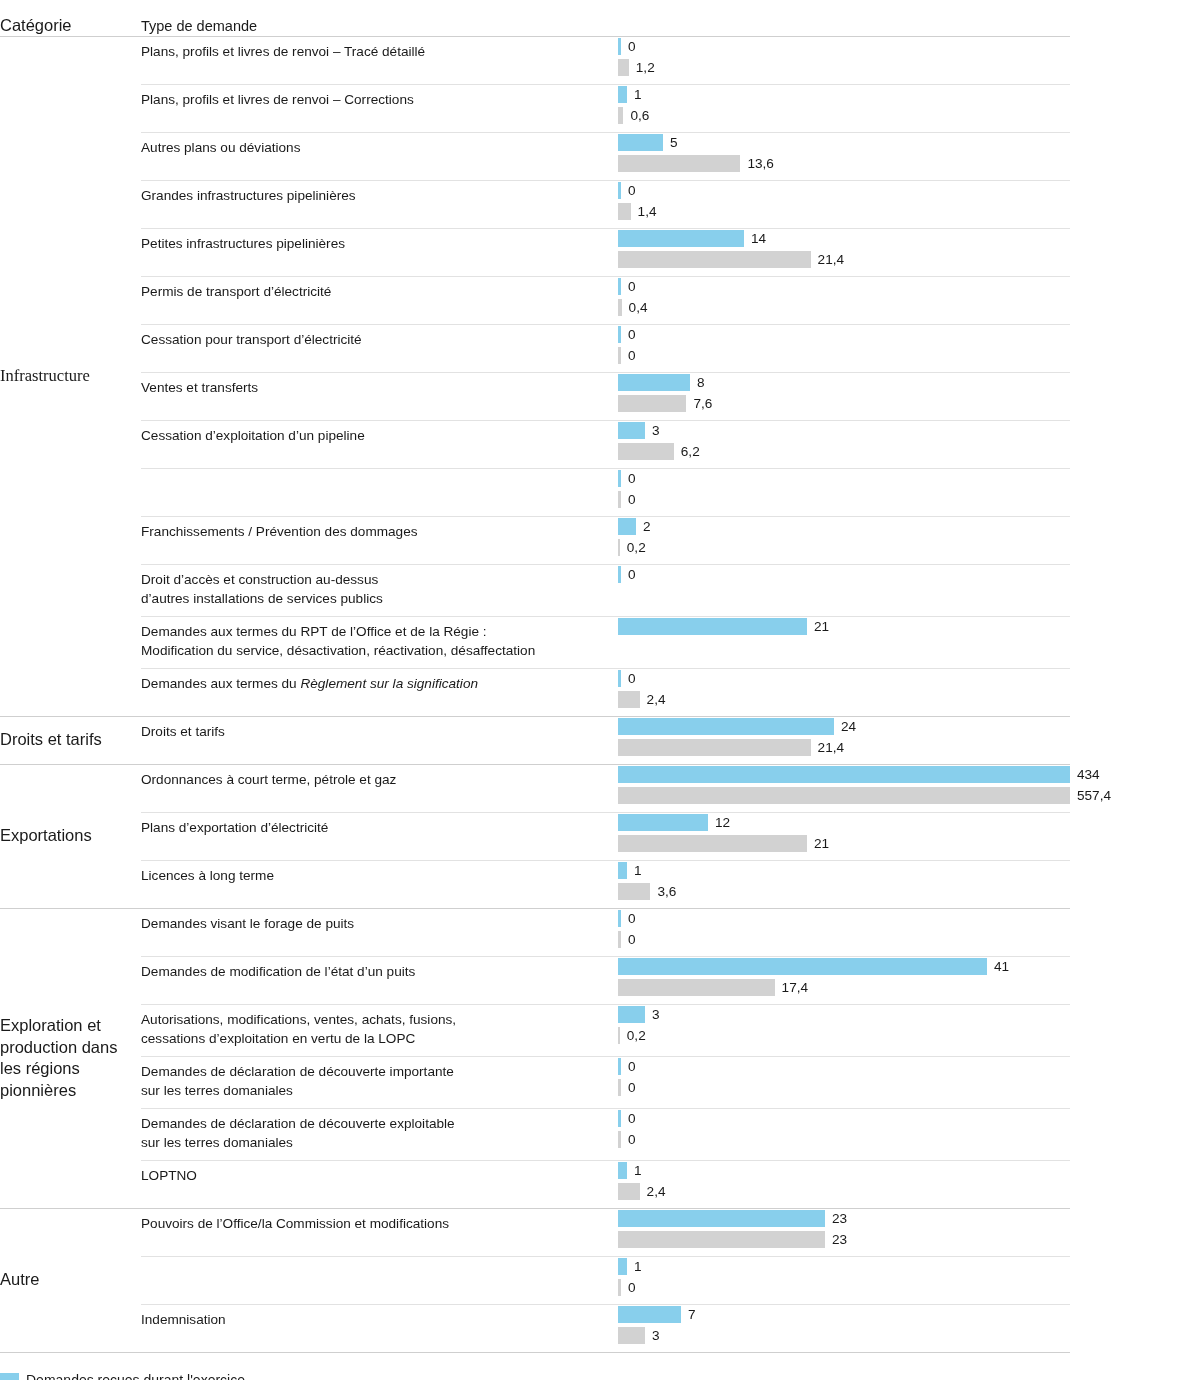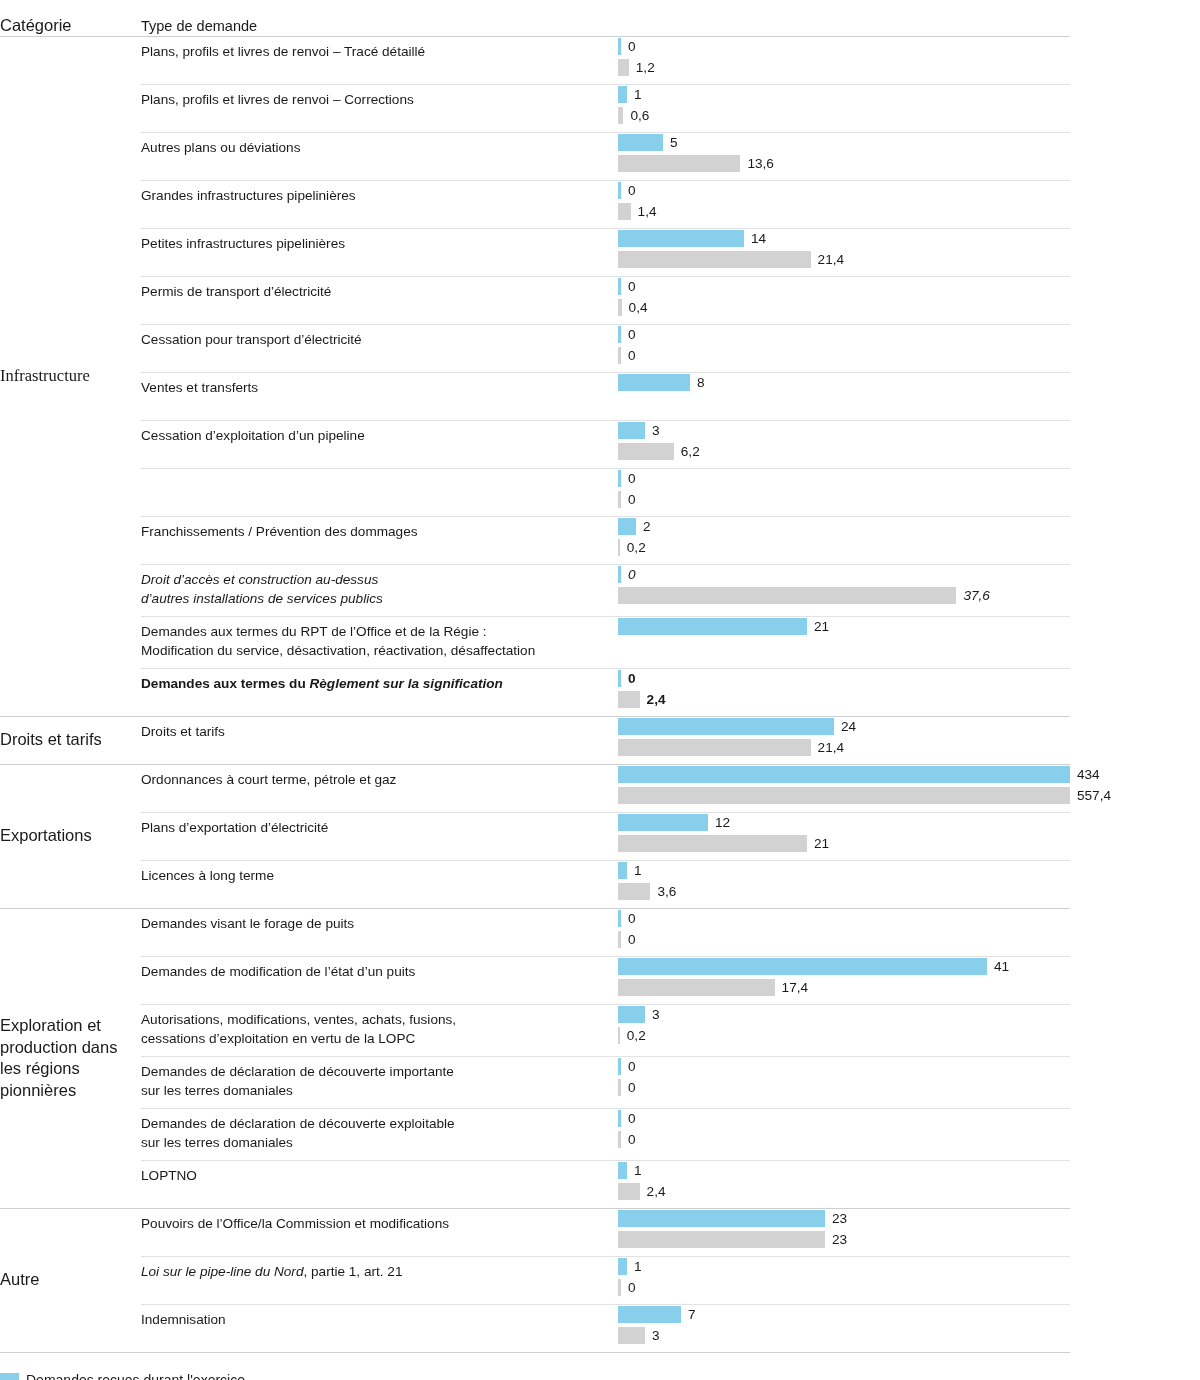--- a/index.html
+++ b/index.html
@@ -174,20 +174,24 @@
             </div>
           </div>
           <div class="row" style="height: 48px;">
             <div class="rsep"></div>
             <div class="rlabel">Ventes et transferts</div>
             <div class="bars">
               <div class="barwrap">
                 <div class="bar blue" style="width: 72px;"></div>
                 <div class="blab" style="left: 79px;">8</div>
               </div>
+              <div class="barwrap">
+                <div class="bar grey" style="width: 68.4px;"></div>
+                <div class="blab" style="left: 75.4px;">7,6</div>
+              </div>
             </div>
           </div>
           <div class="row" style="height: 48px;">
             <div class="rsep"></div>
             <div class="rlabel">Cessation d’exploitation d’un pipeline</div>
             <div class="bars">
               <div class="barwrap">
                 <div class="bar blue" style="width: 27px;"></div>
                 <div class="blab" style="left: 34px;">3</div>
               </div>
@@ -217,45 +221,41 @@
               <div class="barwrap">
                 <div class="bar blue" style="width: 18px;"></div>
                 <div class="blab" style="left: 25px;">2</div>
               </div>
               <div class="barwrap">
                 <div class="bar grey" style="width: 1.8px;"></div>
                 <div class="blab" style="left: 8.8px;">0,2</div>
               </div>
             </div>
           </div>
-          <div class="row" style="height: 52px; font-style: italic;">
+          <div class="row" style="height: 52px;">
             <div class="rsep"></div>
             <div class="rlabel">Droit d’accès et construction au-dessus<br>d’autres installations de services publics</div>
             <div class="bars">
               <div class="barwrap">
                 <div class="bar blue zero" style="width: 3px;"></div>
                 <div class="blab" style="left: 10px;">0</div>
-              </div>
-              <div class="barwrap">
-                <div class="bar grey" style="width: 338.4px;"></div>
-                <div class="blab" style="left: 345.4px;">37,6</div>
               </div>
             </div>
           </div>
           <div class="row" style="height: 52px;">
             <div class="rsep"></div>
             <div class="rlabel">Demandes aux termes du RPT de l’Office et de la Régie :<br>Modification du service, désactivation, réactivation, désaffectation</div>
             <div class="bars">
               <div class="barwrap">
                 <div class="bar blue" style="width: 189px;"></div>
                 <div class="blab" style="left: 196px;">21</div>
               </div>
             </div>
           </div>
-          <div class="row" style="height: 48px; font-weight: bold;">
+          <div class="row" style="height: 48px;">
             <div class="rsep"></div>
             <div class="rlabel">Demandes aux termes du <i>Règlement sur la signification</i></div>
             <div class="bars">
               <div class="barwrap">
                 <div class="bar blue zero" style="width: 3px;"></div>
                 <div class="blab" style="left: 10px;">0</div>
               </div>
               <div class="barwrap">
                 <div class="bar grey" style="width: 21.6px;"></div>
                 <div class="blab" style="left: 28.6px;">2,4</div>
@@ -435,21 +435,20 @@
                 <div class="blab" style="left: 214px;">23</div>
               </div>
               <div class="barwrap">
                 <div class="bar grey" style="width: 207px;"></div>
                 <div class="blab" style="left: 214px;">23</div>
               </div>
             </div>
           </div>
           <div class="row" style="height: 48px;">
             <div class="rsep"></div>
-            <div class="rlabel"><i>Loi sur le pipe-line du Nord</i>, partie 1, art. 21</div>
             <div class="bars">
               <div class="barwrap">
                 <div class="bar blue" style="width: 9px;"></div>
                 <div class="blab" style="left: 16px;">1</div>
               </div>
               <div class="barwrap">
                 <div class="bar grey zero" style="width: 3px;"></div>
                 <div class="blab" style="left: 10px;">0</div>
               </div>
             </div>

